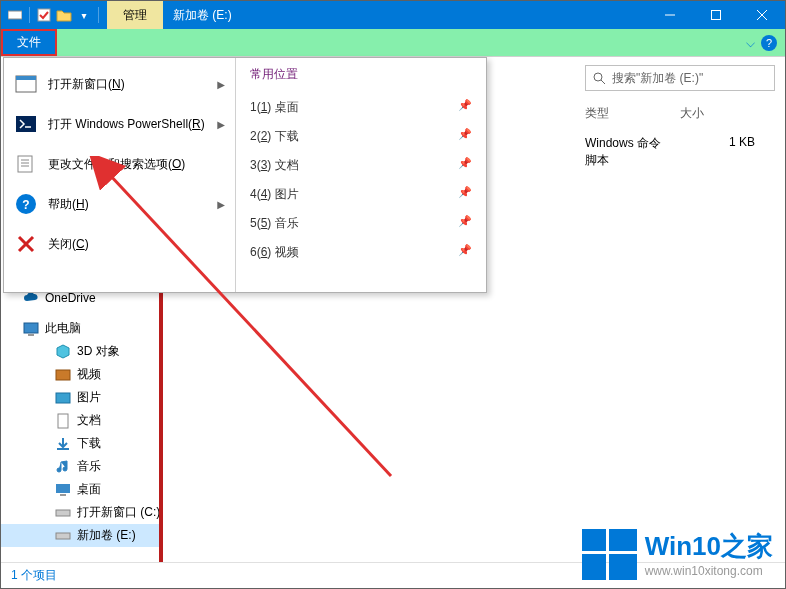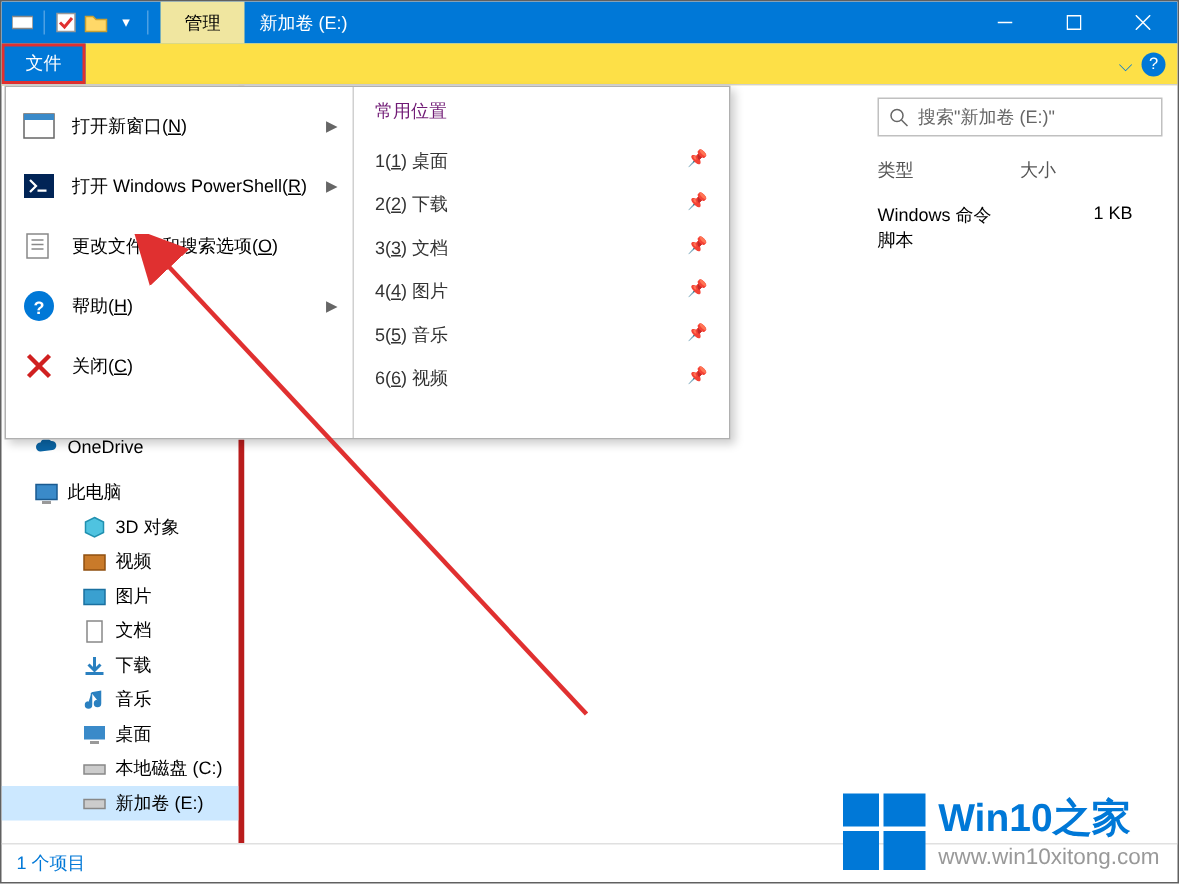--- a/index.html
+++ b/index.html
@@ -5,21 +5,21 @@
 *{margin:0;padding:0;box-sizing:border-box;font-family:"Microsoft YaHei","Segoe UI",sans-serif;font-size:12px}
 body{background:#fff;width:786px;height:589px;position:relative;border:1px solid #606060;overflow:hidden}
 .titlebar{height:28px;background:#0078d7;display:flex;align-items:center;color:#fff}
 .qat{display:flex;align-items:center;gap:4px;padding:0 6px}
 .qat-icon{width:16px;height:16px;display:flex;align-items:center;justify-content:center}
 .qat-sep{width:1px;height:16px;background:rgba(255,255,255,0.3);margin:0 2px}
 .ribbon-tab{padding:0 16px;height:28px;line-height:28px;background:#f0e6a0;color:#000}
 .title-text{flex:1;text-align:left;padding-left:10px}
 .winbtns{display:flex}
 .winbtn{width:46px;height:28px;display:flex;align-items:center;justify-content:center}
-.fileribbon{height:28px;background:#fde047;border-bottom:1px solid #d0d0d0;display:flex;align-items:stretch;position:relative}
+.fileribbon{height:28px;background:#86efac;border-bottom:1px solid #d0d0d0;display:flex;align-items:stretch;position:relative}
 .filebtn{background:#0078d7;color:#fff;padding:0 14px;display:flex;align-items:center;border:2px solid #e03030}
 .ribbon-right{margin-left:auto;display:flex;align-items:center;gap:6px;padding-right:8px}
 .chev{color:#0078d7}
 .help-icon{width:16px;height:16px;border-radius:50%;background:#0078d7;color:#fff;display:flex;align-items:center;justify-content:center;font-size:11px}
 .work{display:flex;height:505px}
 .nav{width:162px;border-right:4px solid #b91c1c;padding-top:230px;overflow:hidden}
 .navitem{display:flex;align-items:center;gap:6px;padding:3px 0 3px 22px;white-space:nowrap}
 .navitem.sub{padding-left:54px}
 .navitem.sel{background:#cce8ff}
 .nicon{width:16px;height:16px;flex-shrink:0}
@@ -35,26 +35,26 @@
 .fm-item{display:flex;align-items:center;padding:8px 10px;gap:10px}
 .fm-icon{width:24px;height:24px;flex-shrink:0;display:flex;align-items:center;justify-content:center}
 .fm-label{flex:1}
 .fm-arrow{color:#666;font-size:10px}
 .fm-right{flex:1;padding:8px 14px}
 .fm-header{font-weight:normal;color:#701a75;margin-bottom:10px}
 .loc-item{display:flex;padding:6px 0;color:#333}
 .loc-label{flex:1}
 .pin{color:#666;font-size:11px}
 .arrow{position:absolute;z-index:20;pointer-events:none}
-.watermark{position:absolute;bottom:8px;right:12px;display:flex;align-items:flex-end;gap:8px;z-index:5}
+.watermark{position:absolute;bottom:8px;right:12px;display:flex;align-items:flex-start;gap:8px;z-index:5}
 .winlogo{display:grid;grid-template-columns:24px 28px;grid-template-rows:22px 26px;gap:3px}
 .winlogo>div{background:#0078d7}
 .wm-text{color:#0078d7}
 .wm-big{font-size:26px;font-weight:bold}
-.wm-small{font-size:15px;color:#999}
+.wm-small{font-size:12px;color:#999}
 u{text-decoration:underline}
 </style>
 </head>
 <body>
 
 <div class="titlebar">
   <div class="qat">
     <span class="qat-icon">
         <svg width="14" height="12">
           <rect x="0" y="2" width="14" height="8" fill="#fff" stroke="#888"></rect>
@@ -160,21 +160,21 @@
         <svg class="nicon">
           <rect x="1" y="2" width="14" height="9" fill="#3a8ac9"></rect>
           <rect x="5" y="12" width="6" height="2" fill="#999"></rect>
         </svg>
         <span>桌面</span>
       </div>
     <div class="navitem sub">
         <svg class="nicon">
           <rect x="1" y="5" width="14" height="6" fill="#ccc" stroke="#888"></rect>
         </svg>
-        <span>本地磁盘 (C:)</span>
+        <span>打开新窗口 (C:)</span>
       </div>
     <div class="navitem sub sel">
         <svg class="nicon">
           <rect x="1" y="5" width="14" height="6" fill="#ccc" stroke="#888"></rect>
         </svg>
         <span>新加卷 (E:)</span>
       </div>
   </div>
   <div class="content">
     <div class="searchbox">

